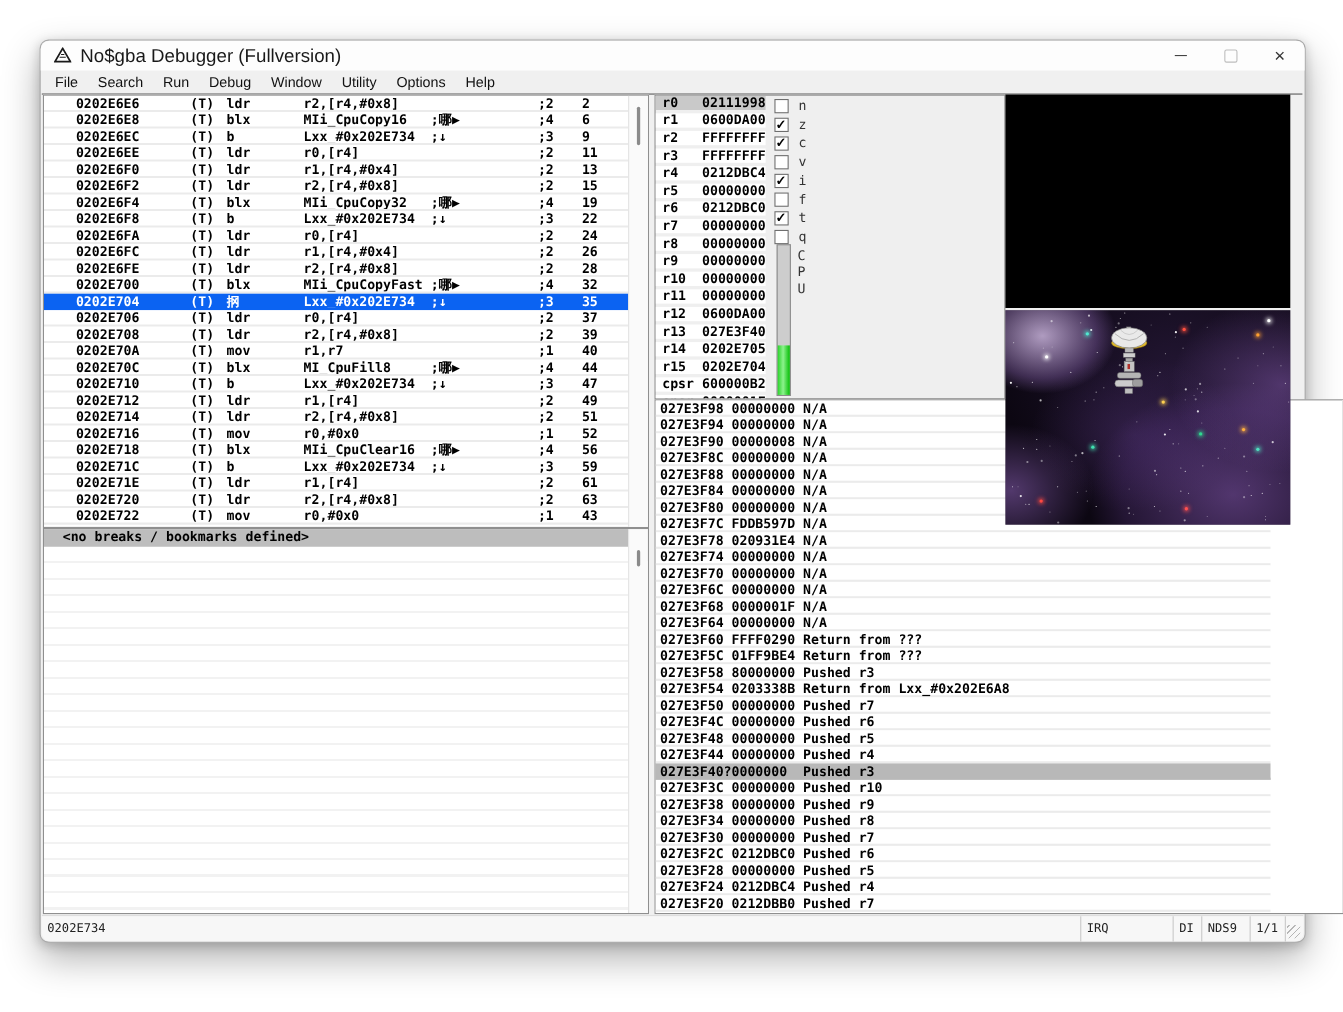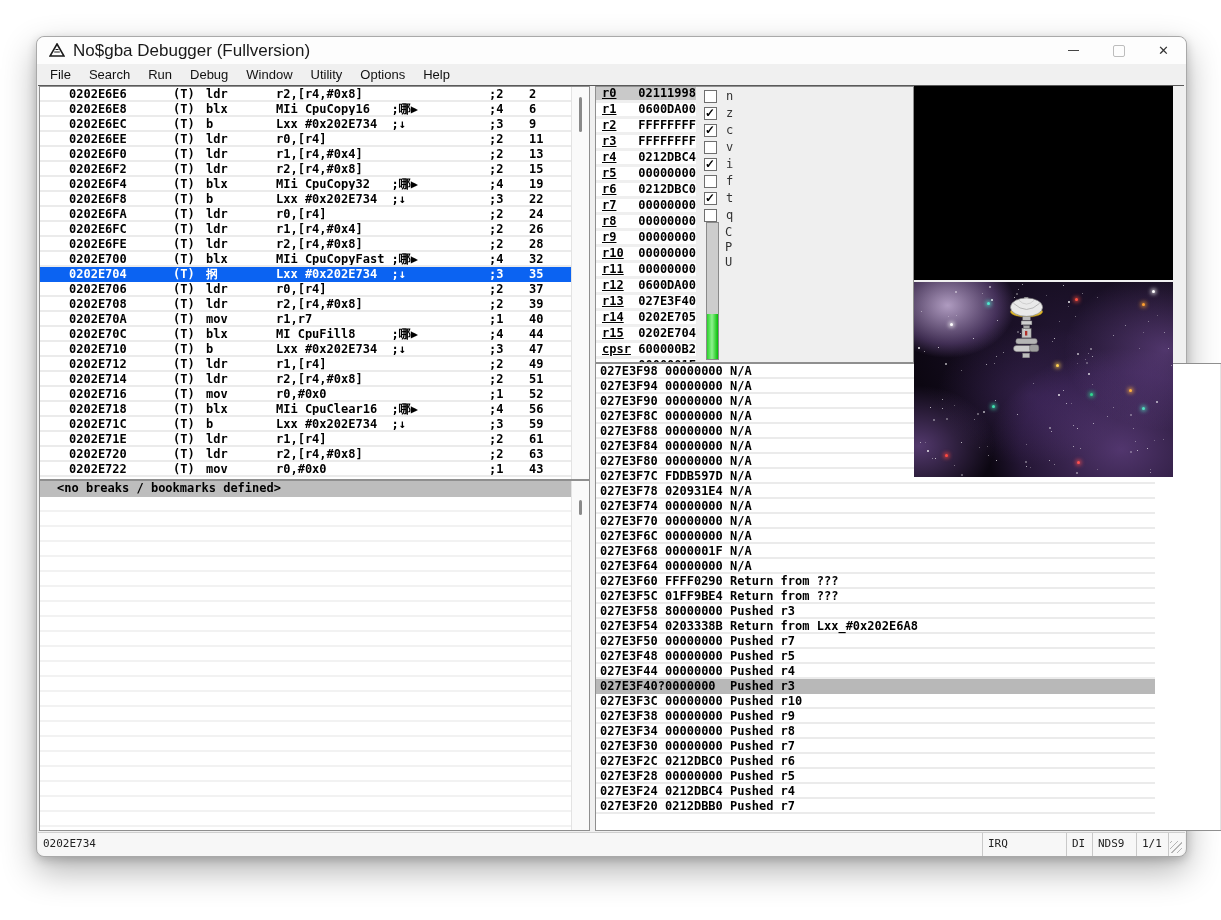--- a/index.html
+++ b/index.html
@@ -40,21 +40,21 @@
   .pane-breaks{left:2px;top:443px;width:551px;height:351px;}
   .breaks-header{height:29px;line-height:15px;background:#bdbdbd;padding-left:17px;white-space:pre;}
   .breaks-body{position:absolute;left:0;top:16px;right:17px;bottom:0;
     background:repeating-linear-gradient(180deg,#fff 0 13px,#f2f2f2 13px 15px);}
   
   .pane-regs{left:558px;top:49px;width:319px;height:277px;background:#efefef;}
   .reg-rows{position:absolute;left:0;top:0;width:100px;}
   .rrow{height:16px;display:flex;}
   .rband{display:flex;height:13px;background:#fff;width:100%;line-height:12px;}
   .rrow.sel .rband{background:#c9c9c9;}
-  .rname{width:42px;padding-left:6px;text-decoration:underline;}
+  .rname{width:42px;padding-left:6px;}
   .rval{flex:1;}
   .flags{position:absolute;left:108px;top:2px;}
   .flag{position:absolute;left:0;display:flex;align-items:center;height:14px;}
   .cb{width:13px;height:13px;background:#fff;border:1px solid #6e6e6e;box-sizing:border-box;
     position:relative;}
   .cb.checked::after{content:"✓";position:absolute;left:0px;top:-2px;font-size:12px;font-weight:bold;color:#000;}
   .flag-label{margin-left:9px;font-size:12px;color:#333;font-family:"DejaVu Sans Mono",monospace;}
   .cpu-meter{position:absolute;left:110px;top:135px;width:13px;height:138px;background:#cdcdcd;
     border:1px solid #8a8a8a;box-sizing:border-box;}
   .cpu-fill{position:absolute;left:0;bottom:0;width:100%;background:linear-gradient(90deg,#2ad32a,#8df28d 45%,#04bd04);}
@@ -317,37 +317,38 @@
       <div class="cpu-meter">
         <div class="cpu-fill" id="cpu-fill" style="height: 33%;"></div>
       </div>
       <div class="cpu-label">CPU</div>
     </div>
 
     <div class="pane pane-stack">
       <div class="stack-rows" id="stack-rows">
           <div class="srow mono">027E3F98 00000000 N/A</div>
           <div class="srow mono">027E3F94 00000000 N/A</div>
-          <div class="srow mono">027E3F90 00000000 N/A</div>
+          <div class="srow mono">027E3F90 00000008 N/A</div>
           <div class="srow mono">027E3F8C 00000000 N/A</div>
           <div class="srow mono">027E3F88 00000000 N/A</div>
           <div class="srow mono">027E3F84 00000000 N/A</div>
           <div class="srow mono">027E3F80 00000000 N/A</div>
           <div class="srow mono">027E3F7C FDDB597D N/A</div>
           <div class="srow mono">027E3F78 020931E4 N/A</div>
           <div class="srow mono">027E3F74 00000000 N/A</div>
           <div class="srow mono">027E3F70 00000000 N/A</div>
           <div class="srow mono">027E3F6C 00000000 N/A</div>
           <div class="srow mono">027E3F68 0000001F N/A</div>
           <div class="srow mono">027E3F64 00000000 N/A</div>
           <div class="srow mono">027E3F60 FFFF0290 Return from ???</div>
           <div class="srow mono">027E3F5C 01FF9BE4 Return from ???</div>
           <div class="srow mono">027E3F58 80000000 Pushed r3</div>
           <div class="srow mono">027E3F54 0203338B Return from Lxx_#0x202E6A8</div>
           <div class="srow mono">027E3F50 00000000 Pushed r7</div>
+          <div class="srow mono">027E3F4C 00000000 Pushed r6</div>
           <div class="srow mono">027E3F48 00000000 Pushed r5</div>
           <div class="srow mono">027E3F44 00000000 Pushed r4</div>
           <div class="srow mono hl">027E3F40?0000000  Pushed r3</div>
           <div class="srow mono">027E3F3C 00000000 Pushed r10</div>
           <div class="srow mono">027E3F38 00000000 Pushed r9</div>
           <div class="srow mono">027E3F34 00000000 Pushed r8</div>
           <div class="srow mono">027E3F30 00000000 Pushed r7</div>
           <div class="srow mono">027E3F2C 0212DBC0 Pushed r6</div>
           <div class="srow mono">027E3F28 00000000 Pushed r5</div>
           <div class="srow mono">027E3F24 0212DBC4 Pushed r4</div>

